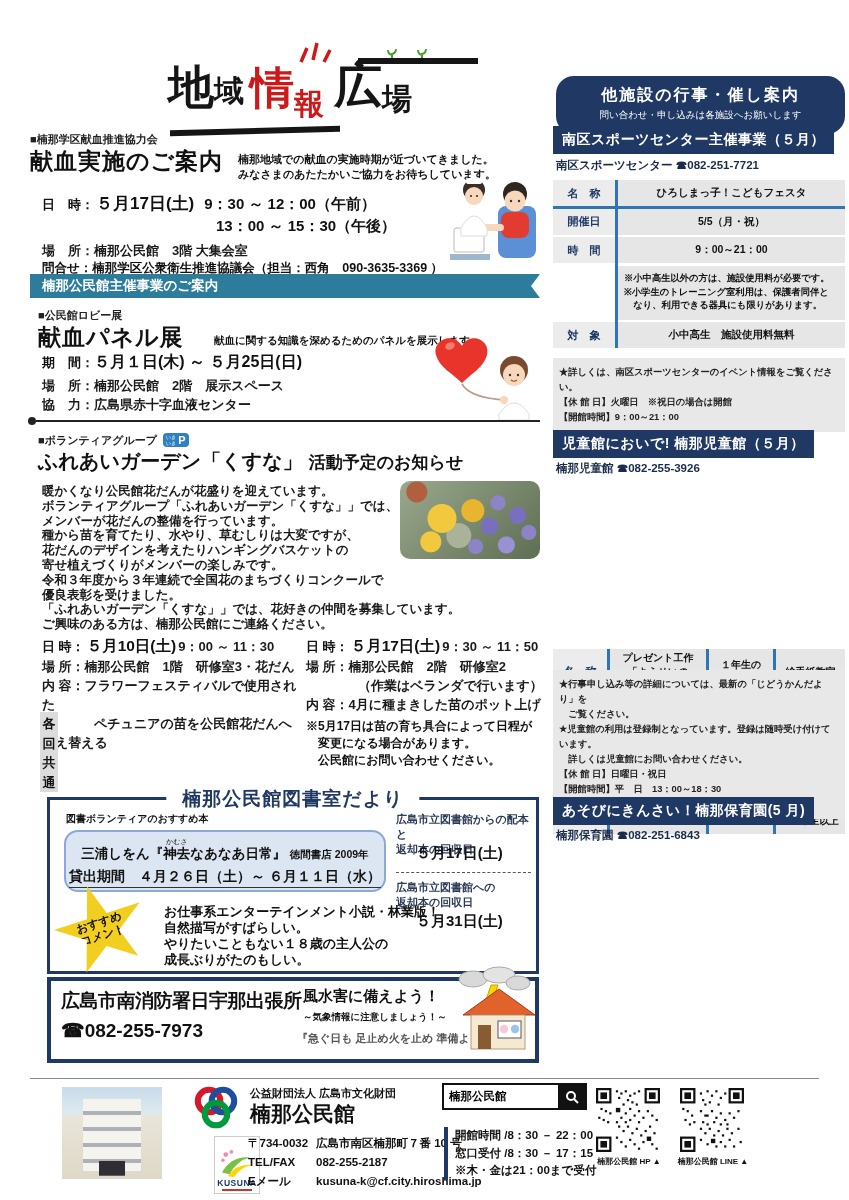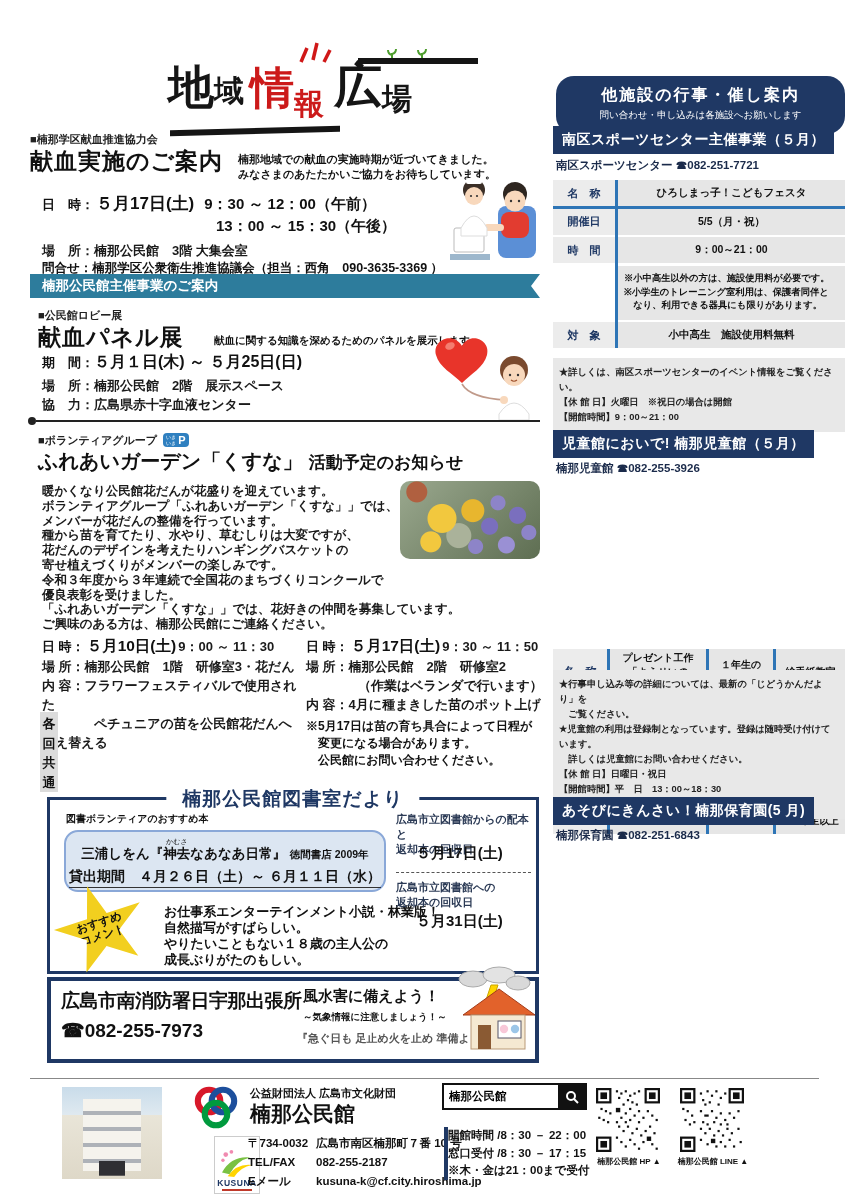--- a/index.html
+++ b/index.html
@@ -90,21 +90,21 @@
   .small93{font-size:9.3px;line-height:13.5px;font-weight:600;}
   
   .f-org{font-size:11px;font-weight:600;}
   .f-name{font-size:21px;font-weight:bold;}
   .addr{font-size:11.5px;font-weight:600;line-height:19px;}
   .addr .al{display:inline-block;width:68px;}
   .searchbox{display:flex;width:145px;height:27px;border:2px solid #111;box-sizing:border-box;background:#fff;}
   .searchbox input{flex:1;border:0;outline:0;font-size:11.5px;font-weight:600;padding:0 5px;min-width:0;
                    font-family:"Liberation Sans",sans-serif;}
   .searchbtn{width:27px;background:#111;border:0;display:flex;align-items:center;justify-content:center;cursor:pointer;}
-  .hours{border-left:4px solid #1f3864;font-size:11.5px;font-weight:bold;line-height:17.5px;}
+  .hours{border-left:4px solid #1f3864;padding-left:7px;font-size:11.5px;font-weight:bold;line-height:17.5px;}
   .qrlabel{font-size:8px;font-weight:600;text-align:center;width:78px;}
   .kusuna{width:46px;height:58px;border:1px solid #ccc;background:#fff;box-sizing:border-box;
           display:flex;flex-direction:column;align-items:center;justify-content:flex-end;padding-bottom:2px;margin-left:24px;}
   .kusuna b{font-size:8.5px;color:#1f3864;letter-spacing:0.5px;}
   .kusuna i{display:block;width:30px;height:2px;background:#c0392b;margin-top:1px;}
   .photo-bldg{width:100px;height:92px;
      background:
        linear-gradient(#2f2f33,#2f2f33) 50% 96%/26% 16% no-repeat,
        repeating-linear-gradient(180deg,#f5f3ed 0 12px,#aeb2b8 12px 16px) 50% 12px/58% 72px no-repeat,
        linear-gradient(180deg,#c9dcea,#dfe9f0 30%,#e9e5d8 30%,#ded8c8);}

